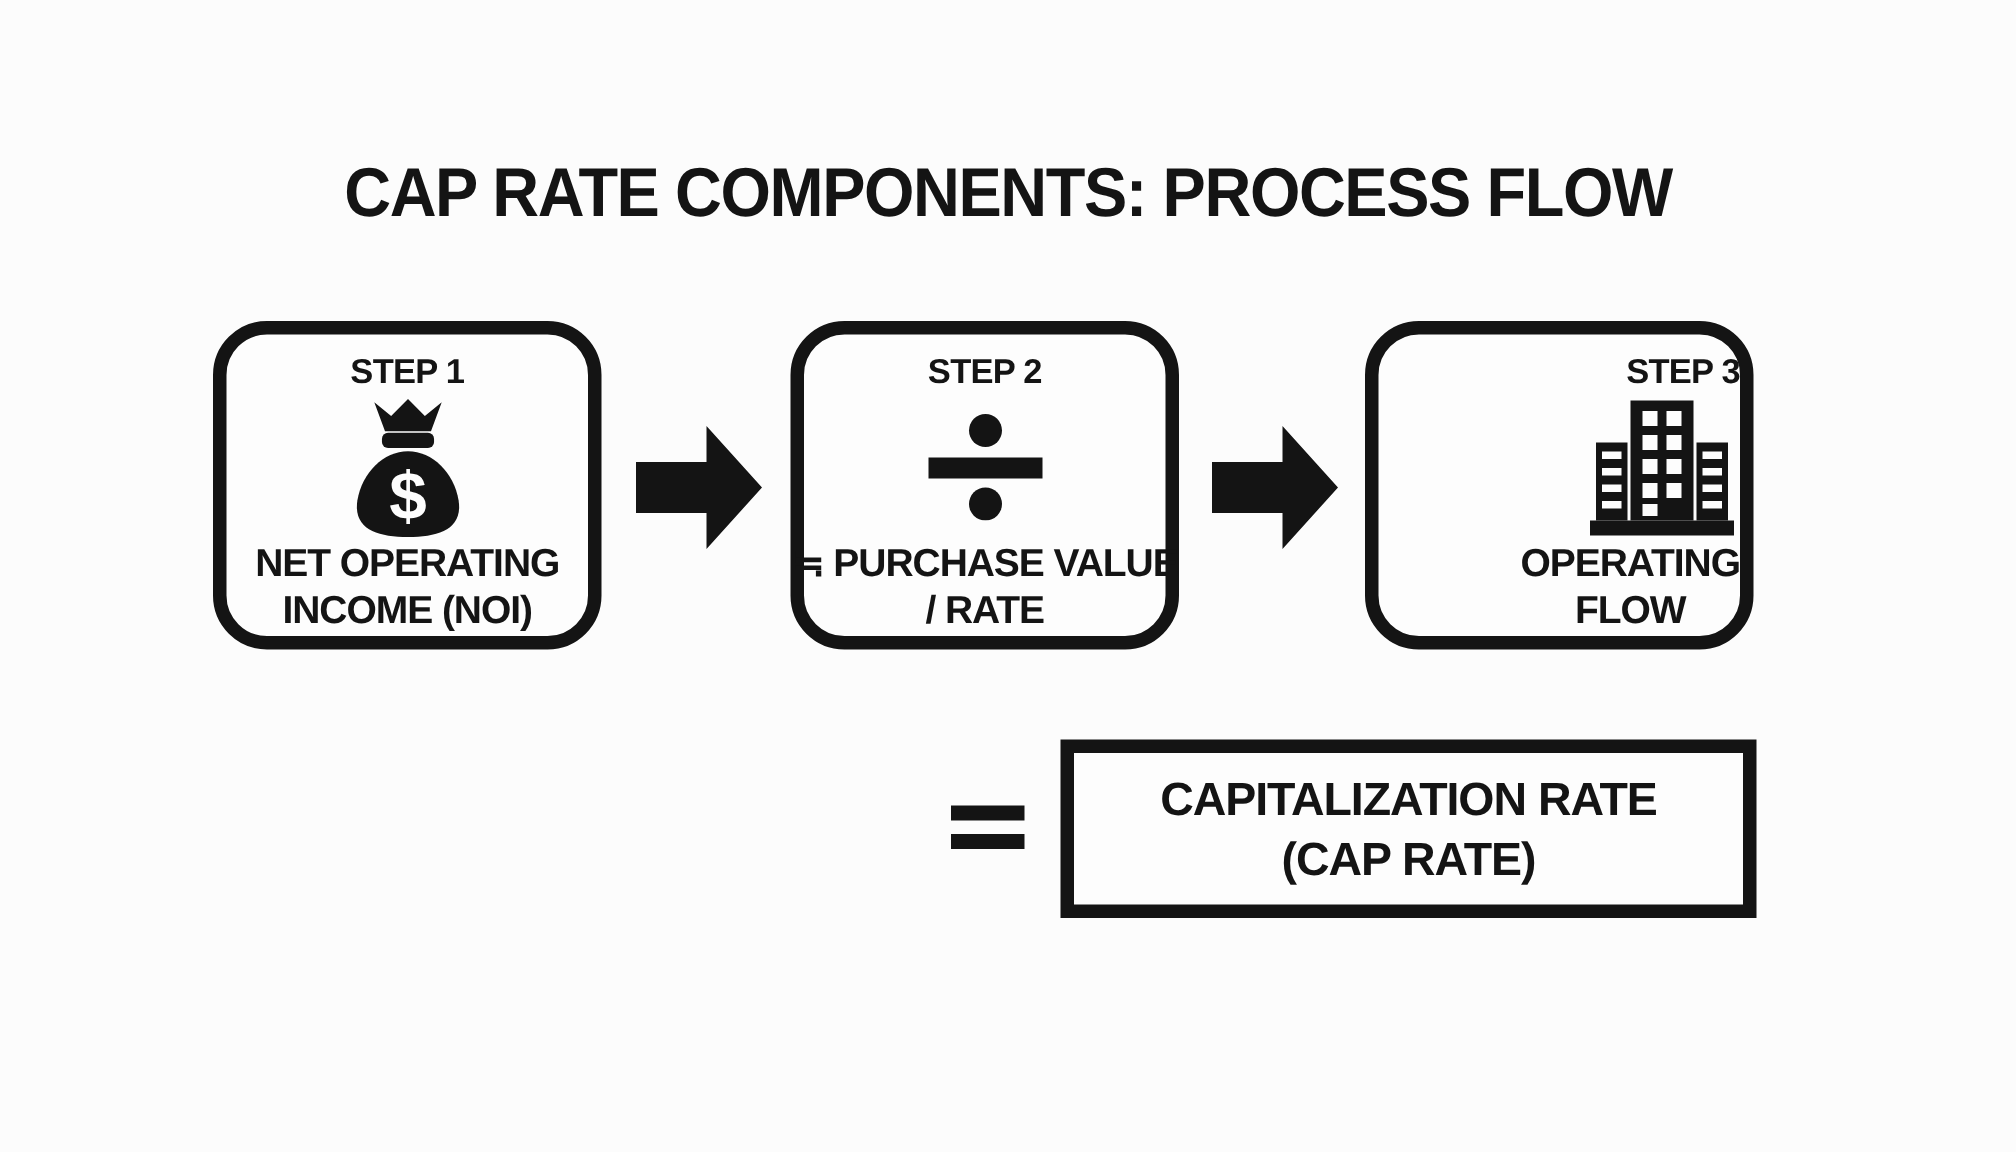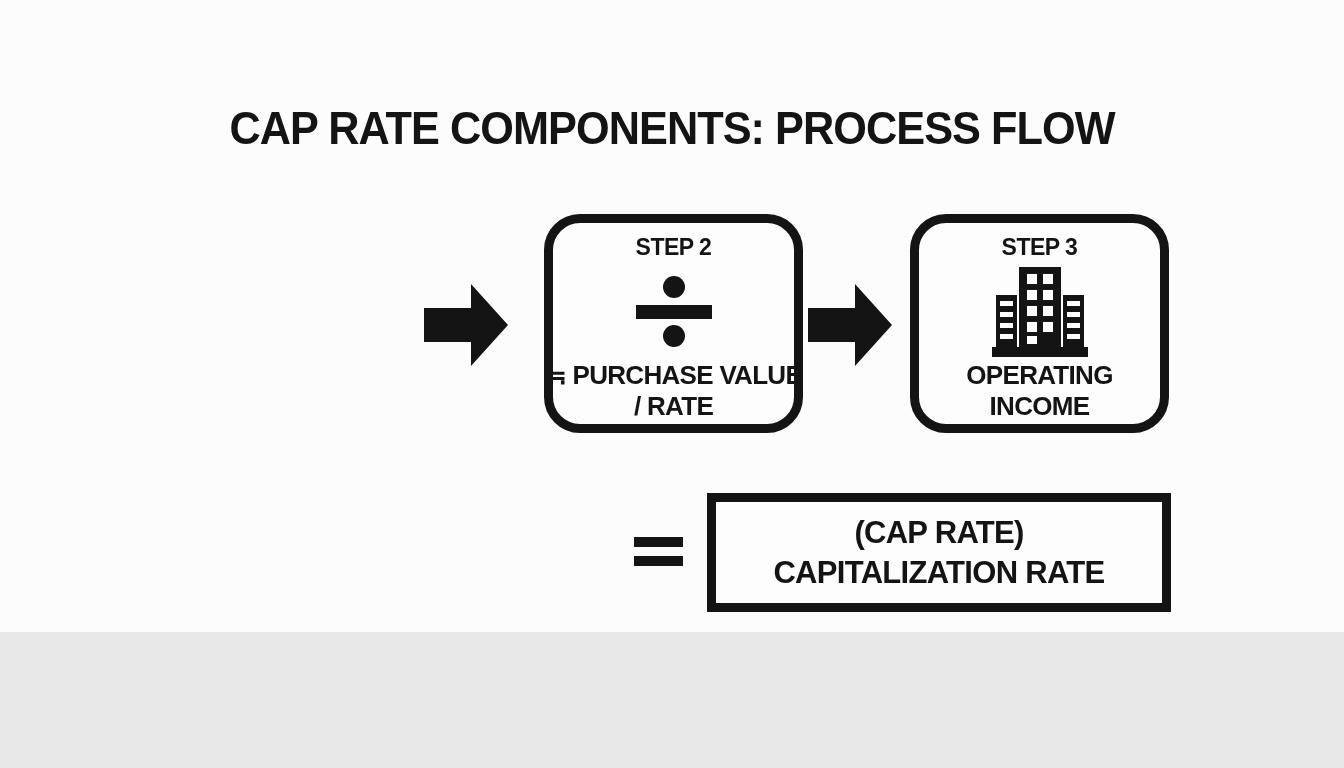--- a/index.html
+++ b/index.html
@@ -1,36 +1,36 @@
 <!DOCTYPE html>
 <html style="--ink: #141414; --bg: #fcfcfc;"><head>
 <meta charset="utf-8">
 <style>
   :root { --ink:#141414; --bg:#fcfcfc; --paper:#fdfdfd; }
   * { margin:0; padding:0; box-sizing:border-box; }
   html,body { background:#e8e8e8; }
   .canvas {
-    position:relative; width:1344px; height:632px; overflow:hidden;
+    position:relative; width:1344px; height:768px; overflow:hidden;
     background:var(--bg);
     font-family:"Liberation Sans", sans-serif;
     font-weight:bold; color:var(--ink);
   }
   .title {
     position:absolute; left:0; right:0; top:101px;
     text-align:center; font-size:46px; letter-spacing:-1px;
     transform:scaleX(0.94); white-space:nowrap;
   }
   .step-box {
     position:absolute; top:214px; width:259px; height:219px;
     border:9px solid var(--ink); border-radius:36px; background:var(--paper);
     display:flex; flex-direction:column; align-items:center;
   }
   .step-box.b1 { left:142px; }
-  .step-box.b2 { left:544px; }
-  .step-box.b3 { left:910px; }
+  .step-box.b2 { left:527px; }
+  .step-box.b3 { left:910px;align-items:flex-end; }
   .step-label { margin-top:11px; font-size:23px; letter-spacing:-0.5px; }
   .step-icon {
     height:98px; display:flex; align-items:center; justify-content:center;
     margin-top:1px;
   }
   .step-text {
     text-align:center; font-size:26px; line-height:31px; letter-spacing:-0.7px;
     white-space:nowrap;
   }
   .arrow { position:absolute; top:281px; width:86px; height:88px; }
@@ -51,20 +51,35 @@
   .ink { fill:var(--ink); }
   .paper { fill:var(--paper); }
 </style>
 </head>
 <body>
 
 <div class="canvas">
 
   <div class="title">CAP RATE COMPONENTS: PROCESS FLOW</div>
 
+  <div class="step-box b1">
+    <div class="step-label">STEP 1</div>
+    <div class="step-icon">
+      <svg width="90" height="94" viewBox="0 0 88 92">
+        <polygon class="ink" points="22,4 33,13 44,2 55,13 66,4 59,23 29,23"></polygon>
+        <rect class="ink" x="27" y="24" width="34" height="10" rx="4"></rect>
+        <path class="ink" d="M44,36 C28,36 14,50 11,68 C8,87 24,92 44,92 C64,92 80,87 77,68 C74,50 60,36 44,36 Z"></path>
+        <text x="44" y="80" text-anchor="middle" fill="#fdfdfd" font-family="Liberation Sans, sans-serif" font-weight="bold" font-size="44">$</text>
+      </svg>
+    </div>
+    <div class="step-text">
+      <div>NET OPERATING</div>
+      <div>INCOME (NOI)</div>
+    </div>
+  </div>
 
   <div class="arrow a1">
     <svg width="86" height="88" viewBox="0 0 86 88">
       <polygon class="ink" points="0,27 47,27 47,3 84,44 47,85 47,61 0,61"></polygon>
     </svg>
   </div>
 
   <div class="step-box b2">
     <div class="step-label">STEP 2</div>
     <div class="step-icon">
@@ -108,27 +123,27 @@
         <rect class="paper" x="12" y="58" width="13" height="5"></rect>
         <rect class="paper" x="12" y="69" width="13" height="5"></rect>
         <rect class="paper" x="79" y="36" width="13" height="5"></rect>
         <rect class="paper" x="79" y="47" width="13" height="5"></rect>
         <rect class="paper" x="79" y="58" width="13" height="5"></rect>
         <rect class="paper" x="79" y="69" width="13" height="5"></rect>
       </svg>
     </div>
     <div class="step-text">
       <div>OPERATING</div>
-      <div>INCOME</div>
+      <div>FLOW</div>
     </div>
   </div>
 
   <div class="equals">
     <div class="bar"></div>
     <div class="bar"></div>
   </div>
 
   <div class="result-box">
+    <div>CAPITALIZATION RATE</div>
     <div>(CAP RATE)</div>
-    <div>CAPITALIZATION RATE</div>
   </div>
 
 </div>
 
 </body></html>

